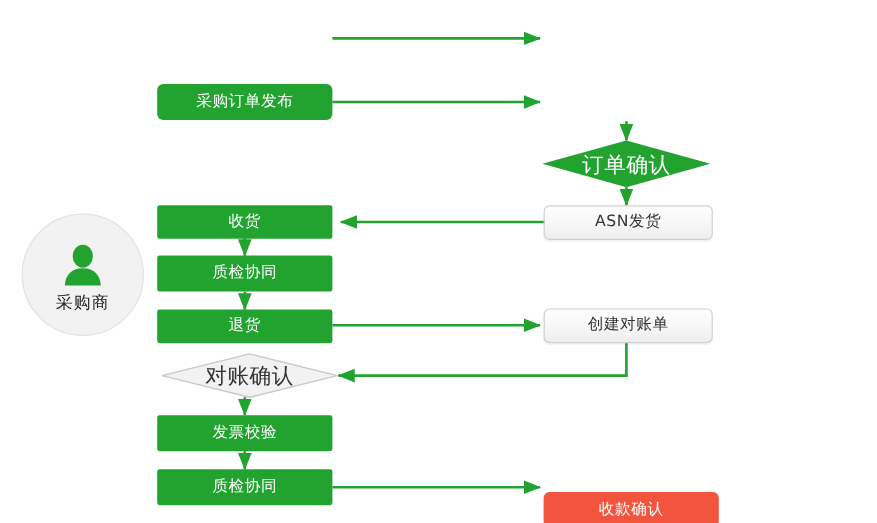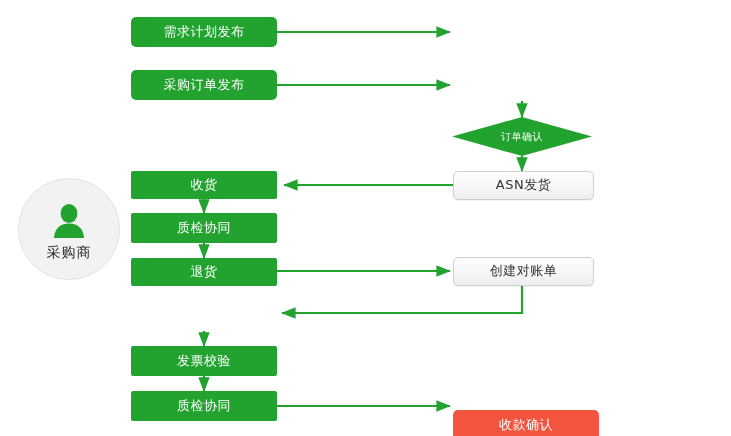--- a/index.html
+++ b/index.html
@@ -68,21 +68,21 @@
   }
   .diamond .dtext {
     position: absolute;
     left: 0;
     top: 0;
     width: 100%;
     height: 100%;
     display: flex;
     align-items: center;
     justify-content: center;
-    font-size: 10px;
+    font-size: 18px;
     letter-spacing: 0.5px;
     white-space: nowrap;
   }
   .diamond.green .dtext { color: #ffffff; }
   .diamond.grey .dtext { color: #333333; }
 
   
   .actor {
     position: absolute;
     width: 100px;
@@ -154,21 +154,20 @@
     <div class="glyph">
       <svg width="40" height="40" viewBox="0 0 40 40" aria-hidden="true">
         <ellipse cx="20" cy="11.5" rx="8.4" ry="9.6" fill="#22a330"></ellipse>
         <path d="M20 21.5 C10.5 21.5 5.5 27 5 36 L35 36 C34.5 27 29.5 21.5 20 21.5 Z" fill="#22a330"></path>
       </svg>
     </div>
     <div class="alabel">采购商</div>
   </div>
 
 
-  <div class="node green" style="left:131px; top:17px; width:146px; height:30px;">需求计划发布</div>
 
 
   <div class="node green" style="left:131px; top:70px; width:146px; height:30px;">采购订单发布</div>
 
 
   <div class="diamond green" style="left:452px; top:117px; width:140px; height:39px;">
     <svg width="140" height="39" viewBox="0 0 140 39" aria-hidden="true">
       <polygon points="70,0 140,19.5 70,39 0,19.5" fill="#22a330"></polygon>
     </svg>
     <div class="dtext">订单确认</div>
@@ -177,20 +176,26 @@
   <div class="node grey" style="left:453px; top:171px; width:141px; height:29px;">ASN发货</div>
 
   <div class="node green sharp" style="left:131px; top:171px; width:146px; height:28px;">收货</div>
 
   <div class="node green sharp" style="left:131px; top:213px; width:146px; height:30px;">质检协同</div>
 
   <div class="node green sharp" style="left:131px; top:258px; width:146px; height:28px;text-align:right;">退货</div>
 
   <div class="node grey" style="left:453px; top:257px; width:141px; height:29px;">创建对账单</div>
 
+  <div class="diamond grey" style="left:134px; top:294px; width:148px; height:38px;">
+    <svg width="148" height="38" viewBox="0 0 148 38" aria-hidden="true">
+      <polygon points="74,0.9 147,19 74,37.1 1,19" fill="#f2f2f2" stroke="#c9c9c9" stroke-width="1.2"></polygon>
+    </svg>
+    <div class="dtext">对账确认</div>
+  </div>
 
   <div class="node green sharp" style="left:131px; top:346px; width:146px; height:30px;">发票校验</div>
 
   <div class="node green sharp" style="left:131px; top:391px; width:146px; height:30px;">质检协同</div>
 
   <div class="node red" style="left:453px; top:391px; width:146px; height:30px;margin-top:19px;">收款确认</div>
 
 </div>
 
 </body></html>

